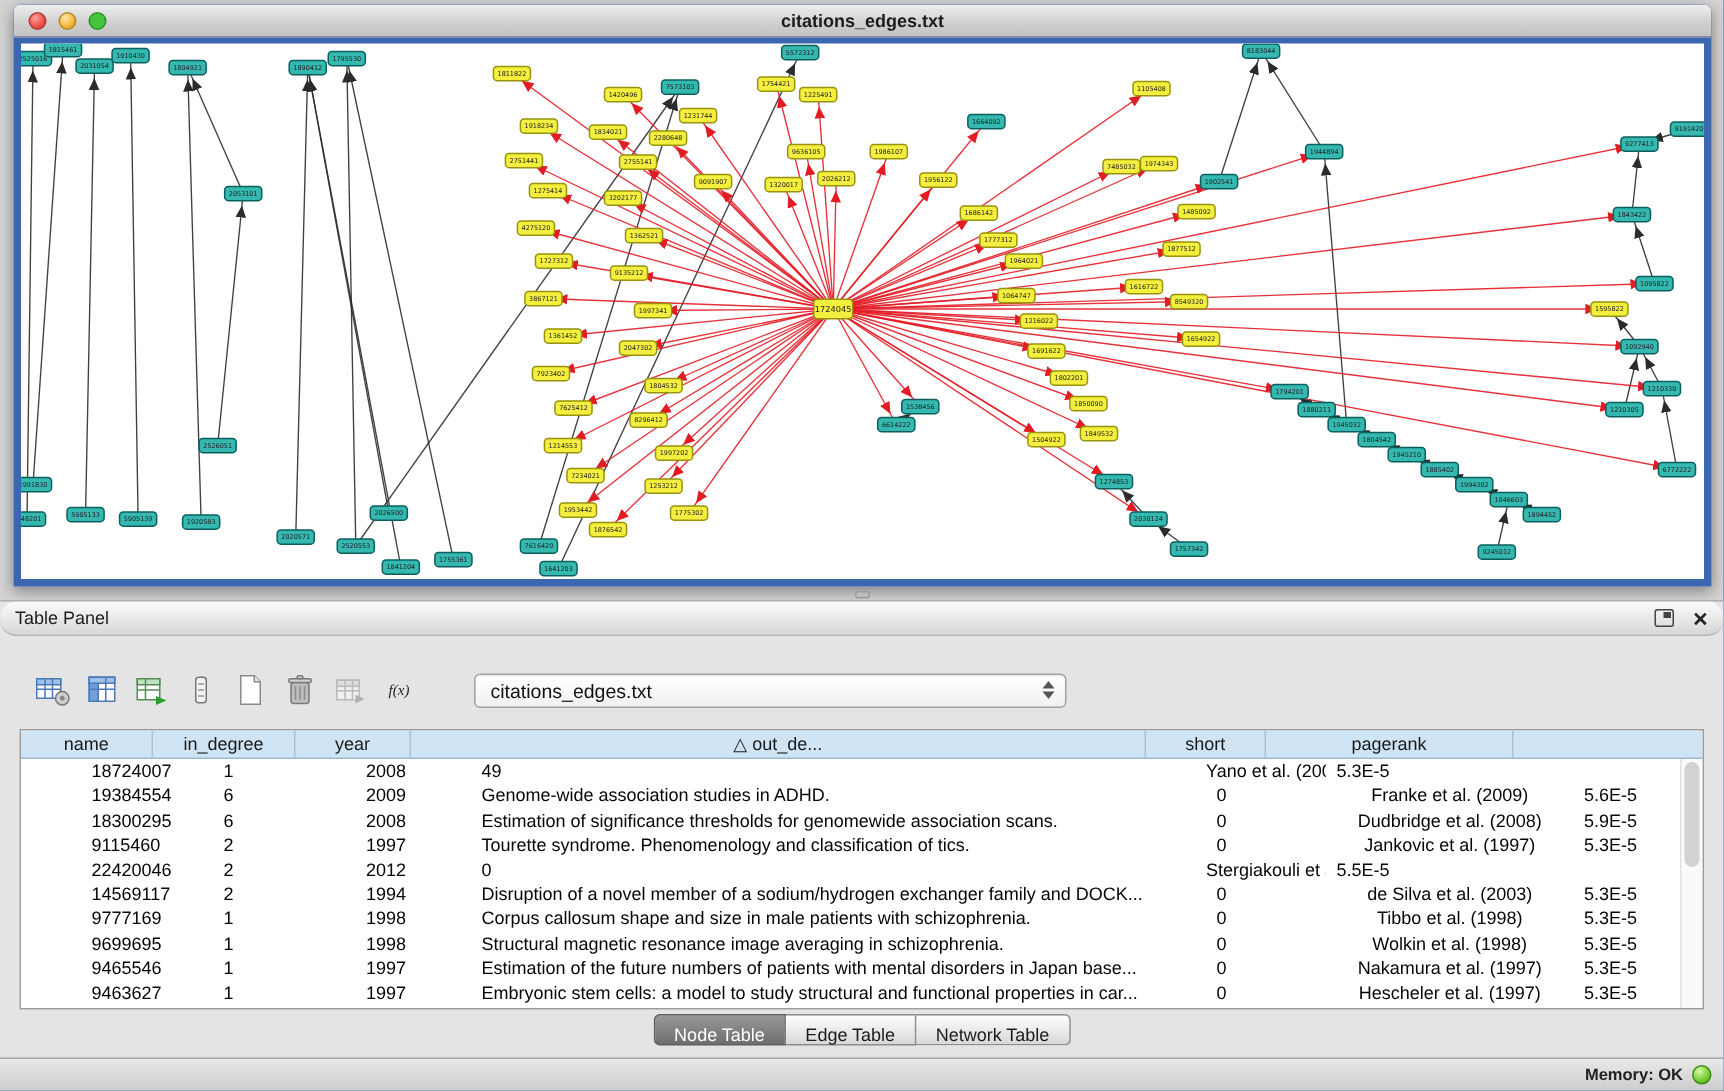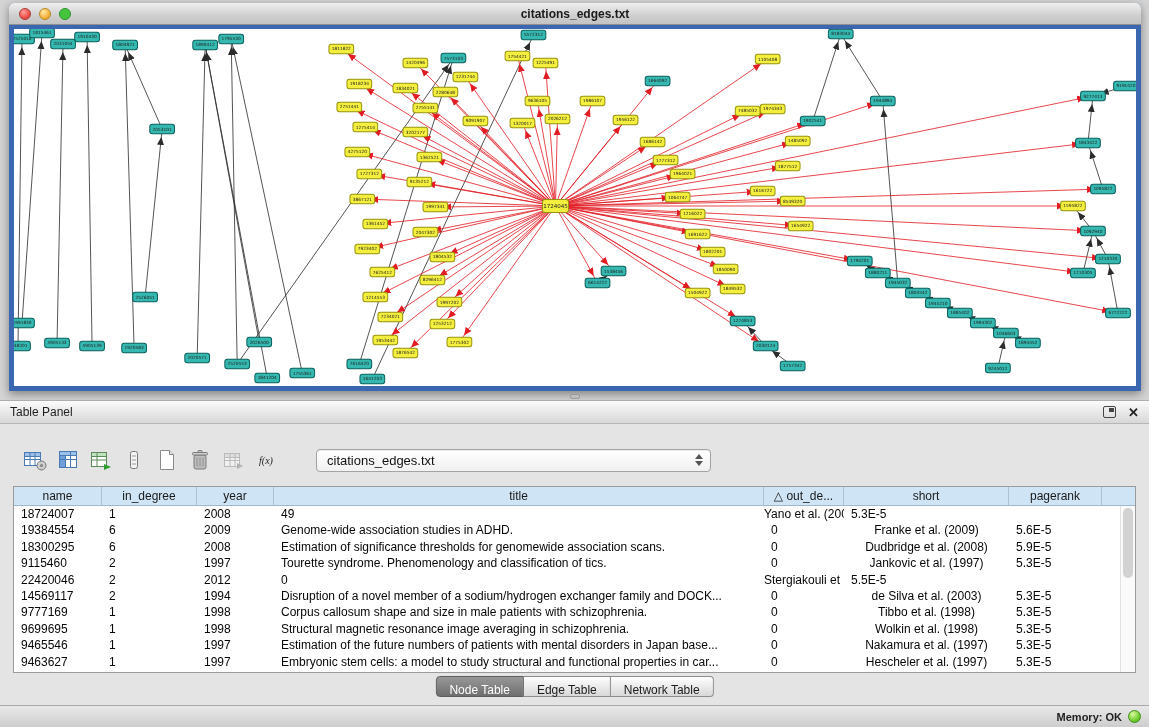--- a/index.html
+++ b/index.html
@@ -21,21 +21,21 @@
   .canvas-frame{position:absolute;left:0;right:0;top:22px;bottom:0;
                 border:5px solid #3b66b0;border-top-width:4px;background:#fff;overflow:hidden;}
   #net{width:100%;height:100%;display:block;}
 
   .splitter-grip{position:absolute;left:50%;top:394px;width:10px;height:5px;transform:translateX(-50%);
                  background:#bdbdbd;border:1px solid #9b9b9b;border-radius:2px;}
 
   
   .table-panel{position:absolute;left:0;right:0;top:400px;bottom:22px;background:#e4e4e4;border-top:1px solid #aeaeae;}
   .panel-header{height:23px;background:linear-gradient(#fbfbfb,#d7d7d7);border-bottom:1px solid #b6b6b6;
-                display:flex;align-items:center;padding:0 10px;}
+                display:flex;align-items:center;padding:0 10px;border-radius:11px;}
   .panel-title{font-size:12px;color:#1d1d1d;}
   .panel-header .spacer{flex:1;}
   .float-ic{width:13px;height:12px;border:1.5px solid #444;border-radius:2px;position:relative;margin-right:12px;}
   .float-ic:before{content:"";position:absolute;right:1px;top:1px;width:5px;height:4px;background:#444;}
   .close-ic{font-size:13px;font-weight:bold;color:#222;line-height:13px;}
 
   .toolbar{position:absolute;top:46px;left:22px;display:flex;align-items:center;gap:7px;}
   .ticon{width:26px;height:26px;display:flex;align-items:center;justify-content:center;}
   .fx{font-family:"Liberation Serif",serif;font-style:italic;font-size:10px;color:#222;}
   .combo{margin-left:30px;width:395px;height:23px;border:1px solid #a3a3a3;border-radius:4px;
@@ -46,21 +46,21 @@
   .tri-up{width:0;height:0;border-left:4px solid transparent;border-right:4px solid transparent;border-bottom:5px solid #555;}
   .tri-dn{width:0;height:0;border-left:4px solid transparent;border-right:4px solid transparent;border-top:5px solid #555;}
 
   .table-box{position:absolute;left:13px;right:13px;top:85px;bottom:32px;background:#fff;
              border:1px solid #9b9b9b;overflow:hidden;}
   .tgrid{display:grid;grid-template-columns:88px 95px 77px 490px 80px 165px 93px 1fr;}
   .thead{background:#cfe4f4;border-bottom:1px solid #9fb9cc;height:19px;}
   .thead .cell{border-right:1px solid #a9c3d6;text-align:center;font-size:12px;line-height:18px;color:#1a1a1a;
                white-space:nowrap;overflow:hidden;}
   .thead .cell:last-child{border-right:none;}
-  .row{height:16.4px;}
+  .row{height:16.4px;margin-left:40px;}
   .row .cell{font-size:12px;line-height:16.4px;padding-left:7px;white-space:nowrap;overflow:hidden;color:#060606;}
   .row .c5{text-align:center;padding-left:0;}
   .vscroll{position:absolute;right:0;top:19px;bottom:0;width:15px;background:#fafafa;border-left:1px solid #e2e2e2;}
   .vthumb{position:absolute;left:2px;right:2px;top:2px;height:70px;background:#d2d2d2;border-radius:5px;}
 
   .tabs{position:absolute;left:50%;bottom:8px;transform:translateX(-50%);display:flex;}
   .tab{height:21px;line-height:19px;padding:4px 13px;font-size:12px;border:1px solid #8d8d8d;border-left:none;
        background:linear-gradient(#fefefe,#d8d8d8);color:#1c1c1c;}
   .tab:first-child{border-left:1px solid #6f6f6f;border-radius:4px 0 0 4px;}
   .tab:last-child{border-radius:0 4px 4px 0;}
@@ -720,21 +720,20 @@
           <span class="tri-dn"></span>
       </span>
     </div>
   </div>
 
   <div class="table-box">
     <div class="tgrid thead" id="thead">
         <div class="cell">name</div>
         <div class="cell">in_degree</div>
         <div class="cell">year</div>
-        <div class="cell">title</div>
         <div class="cell">△ out_de...</div>
         <div class="cell">short</div>
         <div class="cell">pagerank</div>
         <div class="cell"></div>
       </div>
     <div id="tbody">
         <div class="tgrid row">
           <div class="cell c0">18724007</div>
           <div class="cell c1">1</div>
           <div class="cell c2">2008</div>

